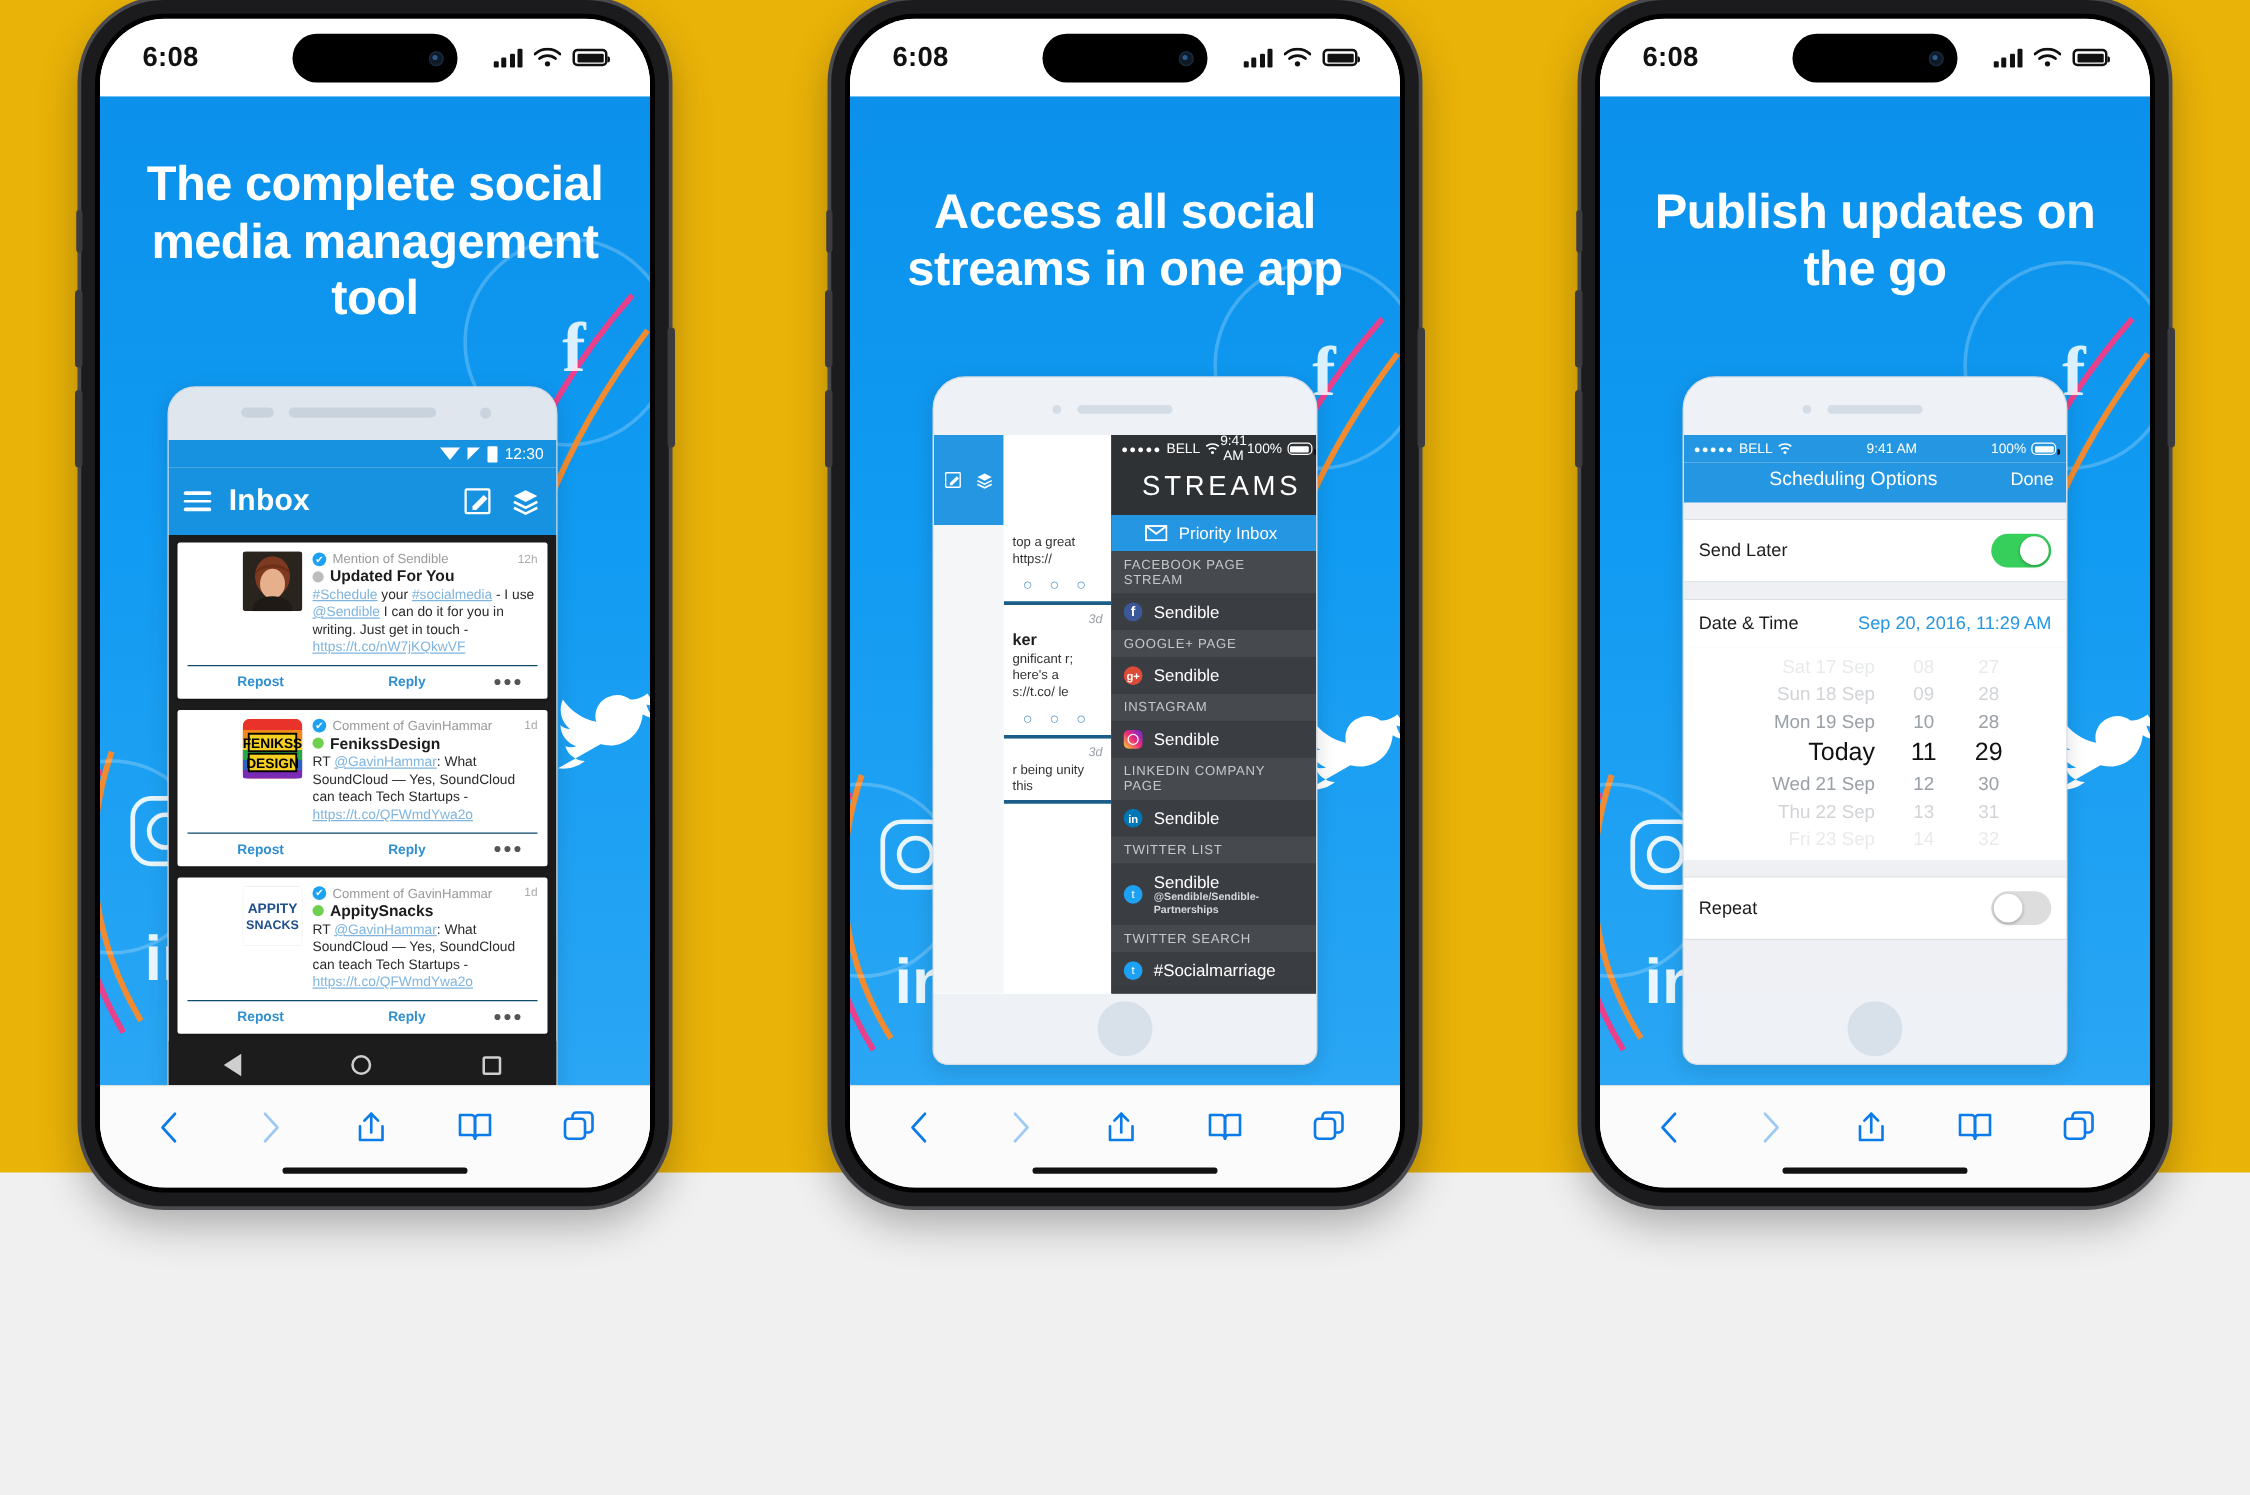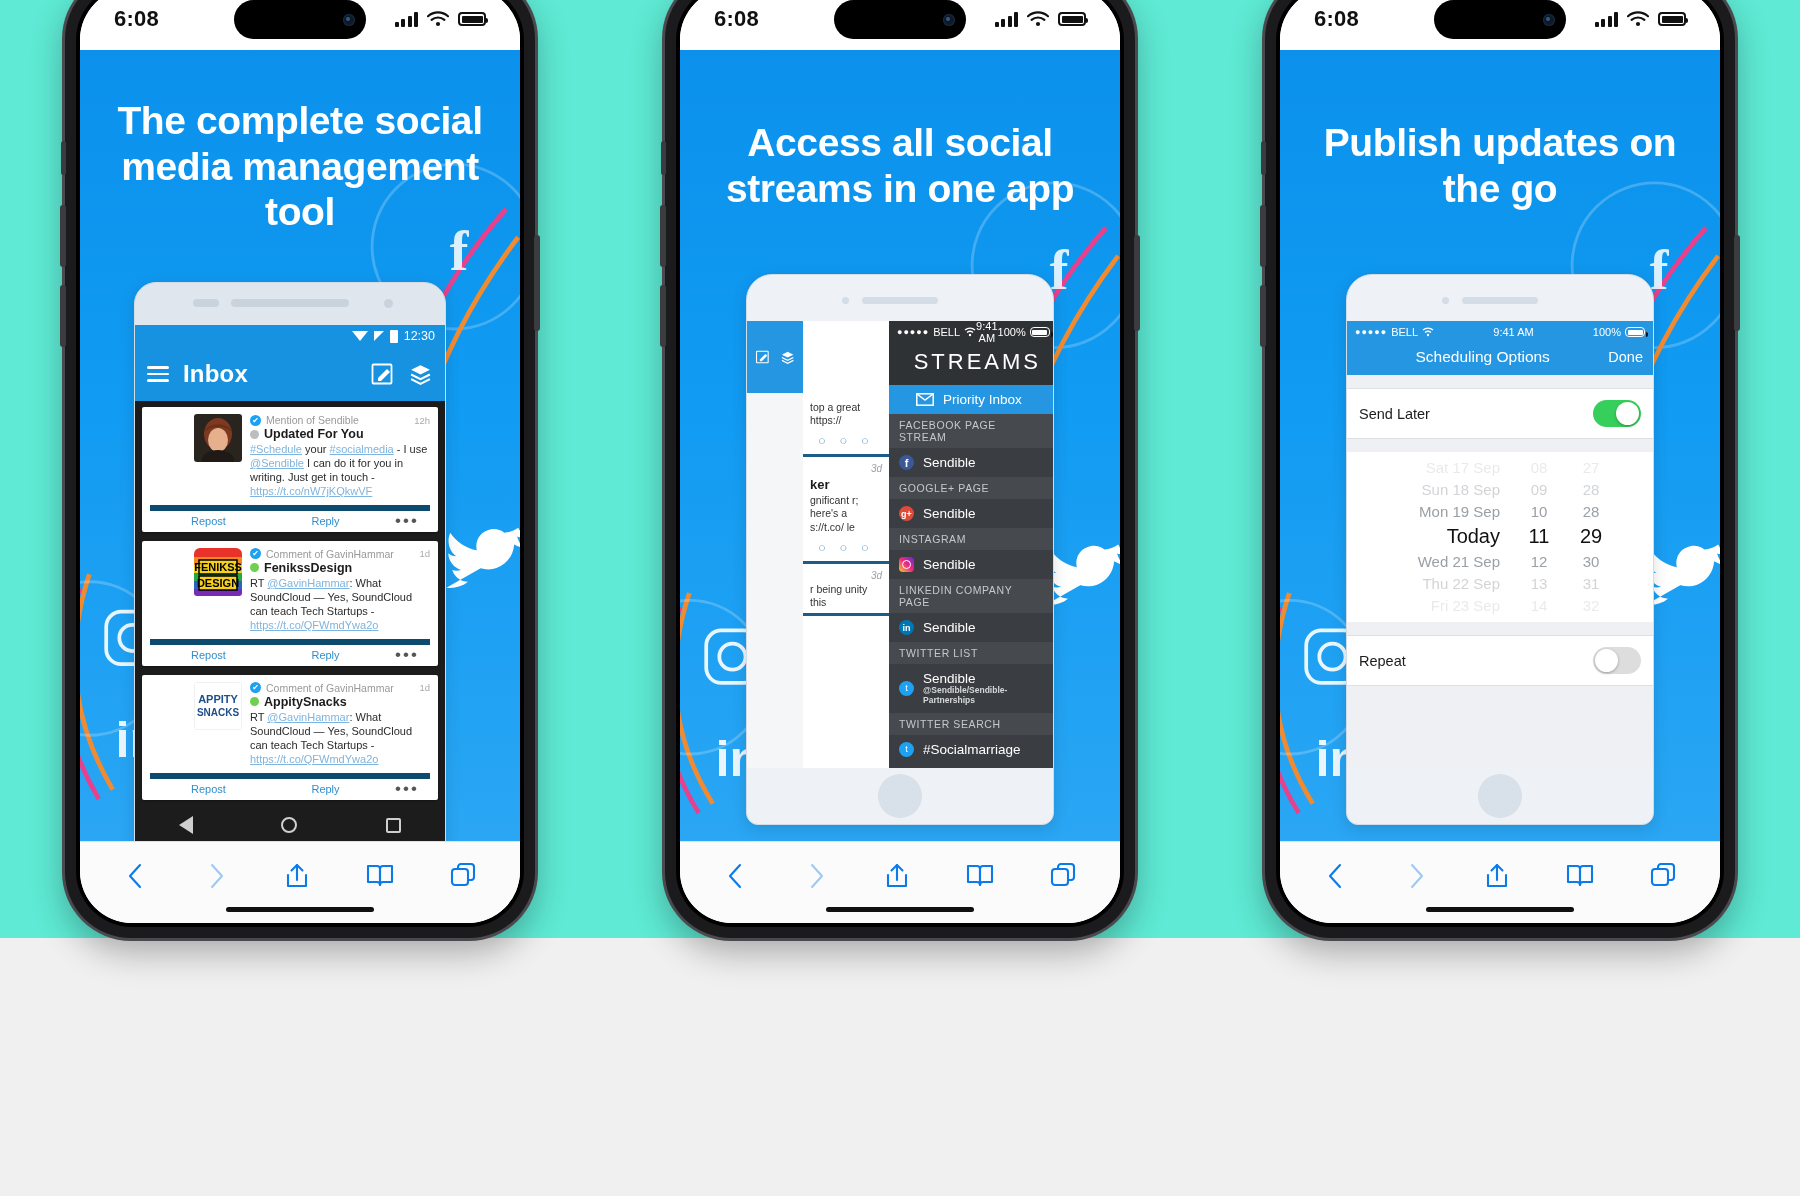--- a/index.html
+++ b/index.html
@@ -4,22 +4,22 @@
 <style>
   * { box-sizing: border-box; margin: 0; padding: 0; }
   html, body {
     width: 1800px; height: 1196px;
     background: #f0f0f0;
     font-family: "Liberation Sans", sans-serif;
     overflow: hidden;
   }
   .stage {
     position: relative; width: 1800px; height: 938px;
-    display: flex; align-items: flex-end; justify-content: space-around;
-    background: #5eead4;
+    display: flex; align-items: flex-start; justify-content: space-around;
+    background: #eab308;
   }
 
   
   .device {
     position: relative;
     width: 470px; height: 965px;
     border-radius: 66px;
     background: #1b1b1d;
     box-shadow: 0 0 0 3px #4a4a4e, 0 14px 34px rgba(0,0,0,.30);
     flex: 0 0 auto;
@@ -148,22 +148,22 @@
   .meta .src { color:#999; font-size:10.5px; white-space:nowrap; overflow:hidden; }
   .meta .age { margin-left:auto; color:#aaa; font-size:9.5px; }
   .tw-dot { width:11px;height:11px;border-radius:50%;background:#1da1f2;flex:0 0 11px;
     display:flex;align-items:center;justify-content:center;color:#fff;font-size:8px;}
   .name-row{display:flex;align-items:center;gap:5px;margin-top:1px;}
   .state-dot{width:9px;height:9px;border-radius:50%;background:#bdbdbd;flex:0 0 9px;}
   .state-dot.green{background:#6fcf4e;}
   .uname{font-size:12.5px;font-weight:700;color:#1c1c1c;}
   .tweet{font-size:11px;line-height:1.27;color:#2b2b2b;margin-top:2px;word-break:break-word;}
   .tweet a{color:#7fb4de;text-decoration:underline;}
-  .card-actions{display:flex;border-top:6px solid #0c4a6e;margin-top:6px;
-    align-items:center;height:27px;font-size:11px;color:#2f8fd0;}
+  .card-actions{display:flex;border-top:1px solid #0c4a6e;margin-top:6px;
+    align-items:center;height:27px;font-size:11px;color:#2f8fd0;font-weight:bold;}
   .card-actions span{flex:1;text-align:center;}
   .card-actions .dots{flex:0 0 46px;color:#555;font-size:17px;letter-spacing:2px;
     text-align:center;line-height:.6;}
   .and-nav{position:absolute;left:0;right:0;bottom:0;height:38px;background:#1c1c1c;
     display:flex;align-items:center;justify-content:space-around;}
   .nav-tri{width:0;height:0;border-top:9px solid transparent;border-bottom:9px solid transparent;
     border-right:14px solid #cfcfcf;}
   .nav-cir{width:16px;height:16px;border:2px solid #cfcfcf;border-radius:50%;}
   .nav-sq{width:15px;height:15px;border:2px solid #cfcfcf;border-radius:2px;}
 
@@ -750,20 +750,24 @@
 
               <div class="srow">
                 <span class="lbl">Send Later</span>
                 <span class="toggle on">
                     <i class="knob"></i>
                   </span>
               </div>
 
               <div class="spacer"></div>
 
+              <div class="srow" style="border-bottom:none">
+                <span class="lbl">Date &amp; Time</span>
+                <span class="val">Sep 20, 2016, 11:29 AM</span>
+              </div>
 
               <div class="picker">
                 <div class="prow f2">
                   <span class="c1">Sat 17 Sep</span>
                   <span class="c2">08</span>
                   <span class="c3">27</span>
                 </div>
                 <div class="prow f1">
                   <span class="c1">Sun 18 Sep</span>
                   <span class="c2">09</span>

